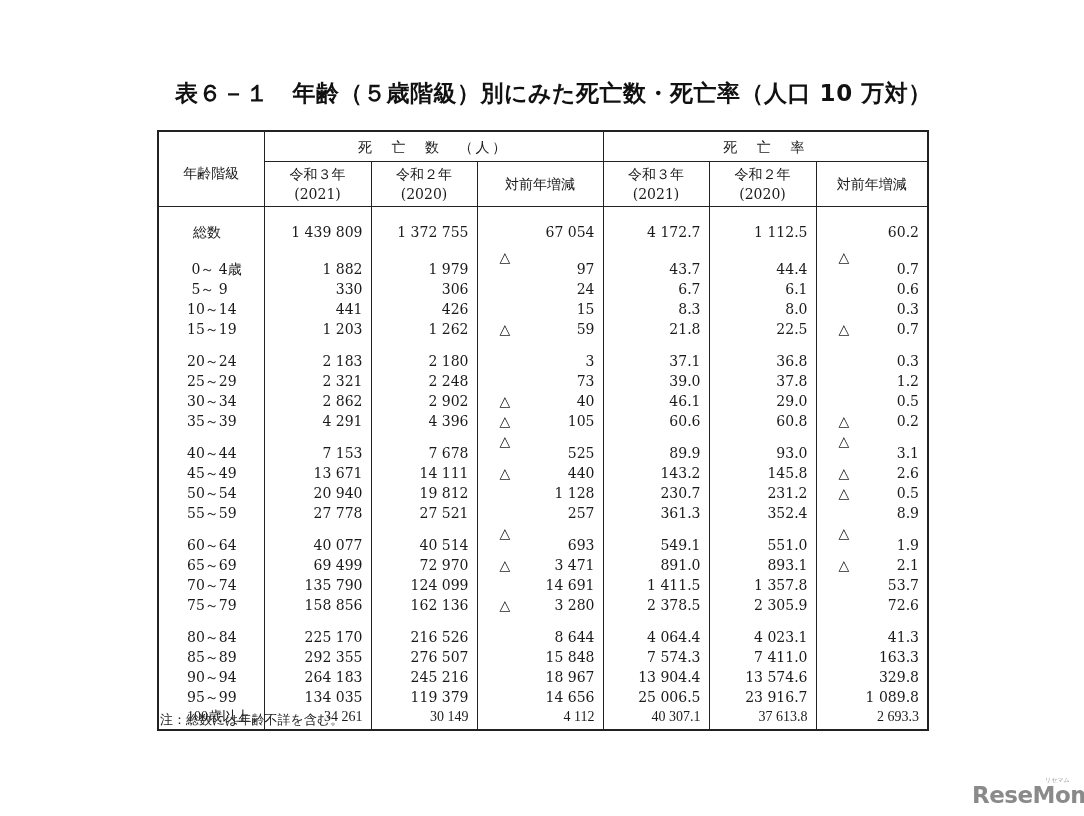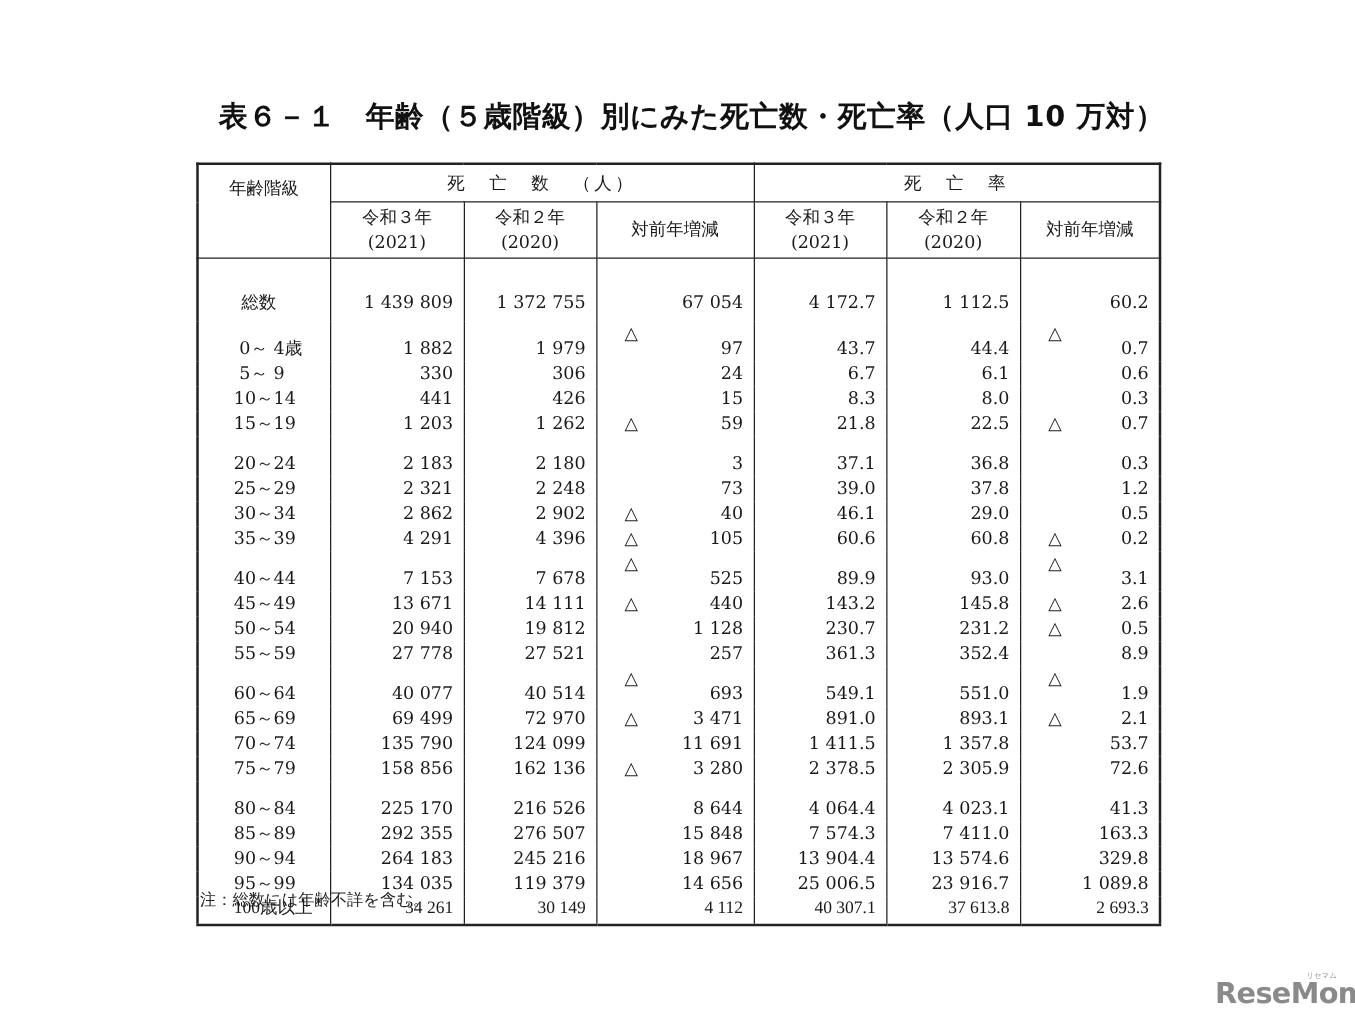--- a/index.html
+++ b/index.html
@@ -24,32 +24,32 @@
   table.main col.c3 { width: 126px; }
   table.main col.c4 { width: 106px; }
   table.main col.c5 { width: 107px; }
   table.main col.c6 { width: 112px; }
   th {
     font-weight: normal; border: 1.5px solid #222; text-align: center; padding: 0;
     font-size: 14px; line-height: 20px; margin-left: 38px;
   }
   th.group { height: 29px; letter-spacing: 0.2em; }
   th.year { height: 44px; }
-  th.agehead { vertical-align: top; padding-top: 9px; }
+  th.agehead { vertical-align: top; padding-top: 31px; }
   td {
     border-left: 1.5px solid #222; border-right: 1.5px solid #222; padding: 0 8px 0 6px;
     text-align: right; white-space: pre; height: 20px; line-height: 20px;
   }
   td.age { text-align: left; padding-left: 28px; white-space: pre; }
   td.age.total { padding-left: 34px; font-family: "DejaVu Sans", sans-serif; }
   td.diff { position: relative; }
   td.diff .tri { position: absolute; left: 22px; top: 0; }
   tr.first td { padding-top: 10px; height: 22px; }
   tr.gapbefore td { padding-top: 12px; }
-  tr.total td { height: 30px; padding-top: 20px; }
+  tr.total td { height: 30px; padding-top: 10px; }
   tr.last td { padding-bottom: 2px; border-bottom: 2px solid #222; font-family: Liberation Serif, serif; }
   .note {
     position: absolute; left: 160px; top: 711px; font-size: 13px;
     font-family: Liberation Mono, monospace; color: #222;
   }
   .logo {
     position: absolute; left: 972px; top: 782px; font-family: "DejaVu Sans", sans-serif;
     font-weight: bold; font-size: 23px; color: #8a8a8a; letter-spacing: -0.5px;
   }
   .logo-sub {
@@ -220,21 +220,21 @@
         <td><span>72 970</span></td>
         <td class="diff"><span class="tri">△</span><span>3 471</span></td>
         <td><span>891.0</span></td>
         <td><span>893.1</span></td>
         <td class="diff"><span class="tri">△</span><span>2.1</span></td>
       </tr>
       <tr>
         <td class="age"><span>70～74</span></td>
         <td><span>135 790</span></td>
         <td><span>124 099</span></td>
-        <td class="diff"><span class="tri"></span><span>11 691</span></td>
+        <td class="diff"><span class="tri"></span><span>14 691</span></td>
         <td><span>1 411.5</span></td>
         <td><span>1 357.8</span></td>
         <td class="diff"><span class="tri"></span><span>53.7</span></td>
       </tr>
       <tr>
         <td class="age"><span>75～79</span></td>
         <td><span>158 856</span></td>
         <td><span>162 136</span></td>
         <td class="diff"><span class="tri">△</span><span>3 280</span></td>
         <td><span>2 378.5</span></td>

